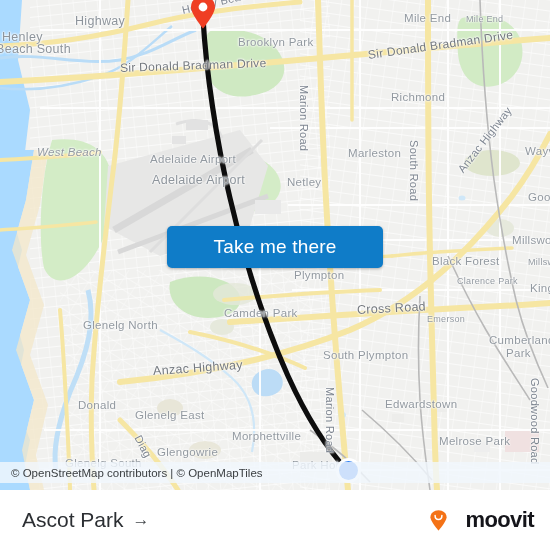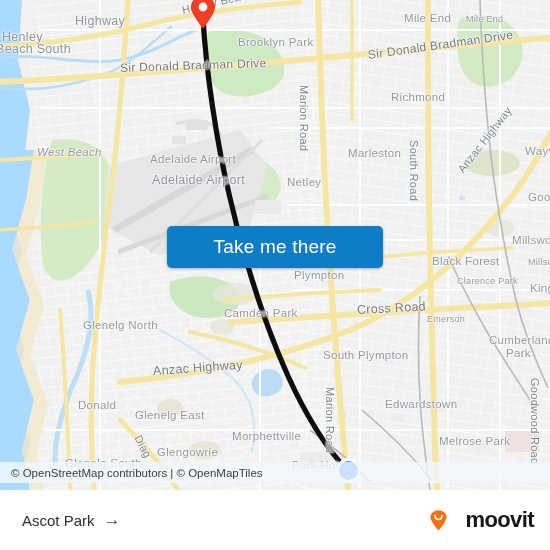--- a/index.html
+++ b/index.html
@@ -140,21 +140,21 @@
   #route-summary {
     position: absolute;
     left: 22px;
     top: 0;
     height: 60px;
     display: flex;
     align-items: center;
     gap: 9px;
   }
   #route-summary .endpoint {
-    font-size: 15px;
+    font-size: 21px;
     color: #2c2f33;
     font-family: "Liberation Sans", sans-serif;
   }
   #route-summary .arrow-icon {
     font-size: 17px;
     color: #44484c;
     line-height: 1;
     display: inline-block;
     transform: translateY(-1px);
   }

